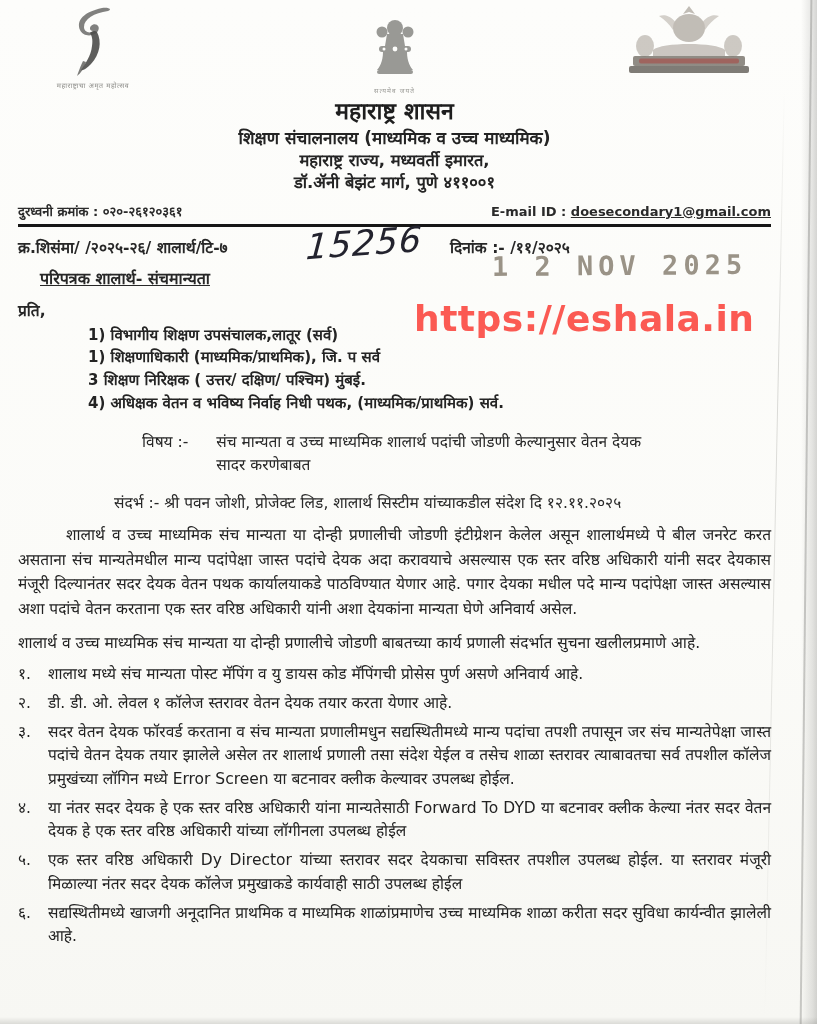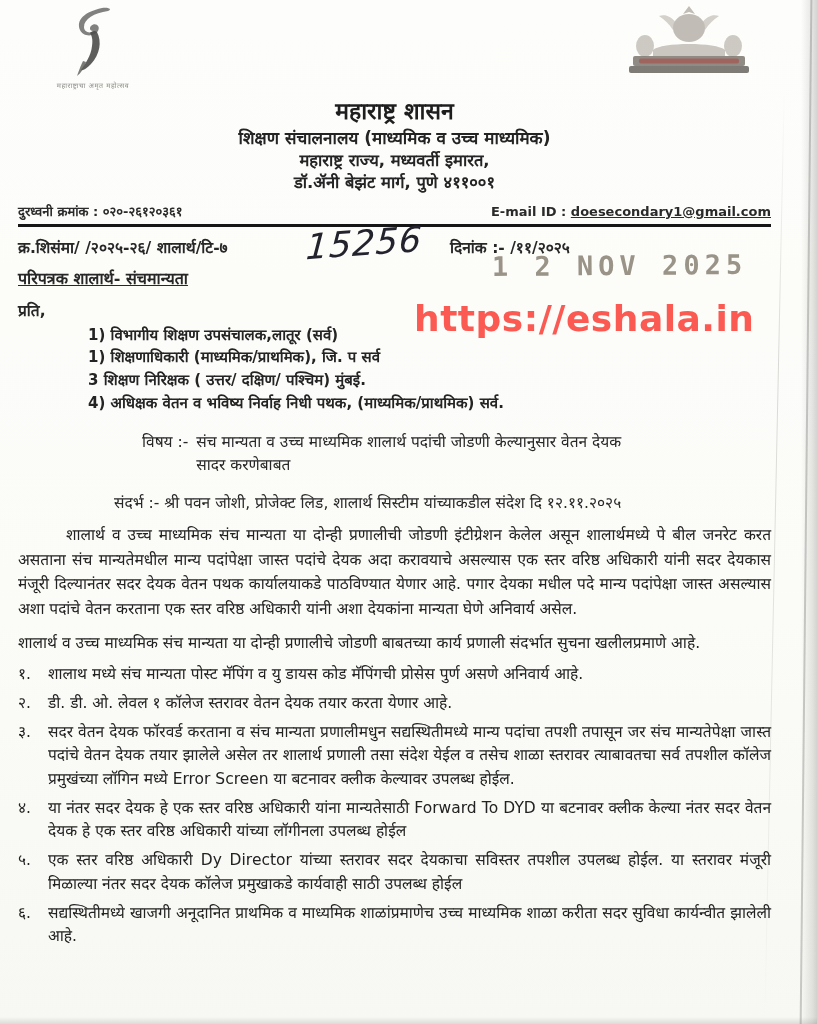--- a/index.html
+++ b/index.html
@@ -55,40 +55,40 @@
 
   .ref-row { position: relative; height: 38px; text-align: right; }
   .ref-no { position: absolute; left: 0; top: 9px; font-size: 15.5px; font-weight: bold; }
   .handwritten {
     position: absolute; left: 288px; top: -4px;
     font-size: 35px; font-style: italic; color: #23232e;
     transform: rotate(-4deg) skewX(-8deg);
     letter-spacing: 1px;
   }
   .ref-date { position: absolute; left: 432px; top: 9px; font-size: 15.5px; font-weight: bold; }
-  .circular-line { font-size: 16px; font-weight: bold; text-decoration: underline; margin-top: 2px; }
+  .circular-line { font-size: 16px; font-weight: bold; text-decoration: underline; margin-top: 2px; margin-left: 22px; }
 
   .stamp {
     position: absolute; left: 492px; top: 250px;
     font-family: "DejaVu Sans Mono", monospace;
     font-size: 27px; font-weight: bold; letter-spacing: 5px;
     color: #90887b; opacity: 0.9; transform: rotate(-0.5deg);
     white-space: nowrap;
   }
   .watermark {
     position: absolute; left: 414px; top: 298px;
     font-size: 36px; font-weight: bold; color: #fb5a53;
     white-space: nowrap; letter-spacing: 0.5px;
   }
 
   .salutation { margin-top: 10px; font-size: 15.5px; font-weight: bold; }
   .recipients { margin: 3px 0 8px 70px; font-size: 15px; line-height: 1.52; color: #242424; font-weight: bold; }
   .recipients div { white-space: nowrap; }
 
-  .subject-row { display: flex; margin: 16px 0 0 124px; font-size: 15.5px; line-height: 1.5; }
+  .subject-row { display: flex; margin: 16px 0 0 124px; font-size: 15.5px; line-height: 1.5; gap: 20px; }
   .subject-label { flex: none; margin-right: 8px; }
   .ref2 { margin: 14px 0 0 96px; font-size: 15.5px; }
 
   .body-para { margin-top: 10px; font-size: 15.5px; line-height: 1.58; text-align: justify; color: #222; }
   .indent { text-indent: 48px; }
 
   .num-list { margin-top: 7px; }
   .num-item { display: flex; margin-top: 6px; font-size: 15.5px; line-height: 1.5; color: #222; }
   .num-item .num { flex: none; width: 30px; }
   .num-item .txt { flex: 1; text-align: justify; }
@@ -110,20 +110,37 @@
     <div class="logos-row">
       <div class="logo-left">
         <svg width="58" height="74" viewBox="0 0 58 74">
           <path d="M38 2 C20 6, 12 14, 16 24 C19 31, 30 31, 34 25 C37 20, 31 16, 27 20 C25 22, 26 25, 29 25 C26 28, 20 26, 20 21 C20 13, 30 7, 44 5 C48 4, 46 1, 38 2 Z" fill="#6b6b68" opacity="0.85"></path>
           <path d="M33 26 C38 36, 36 48, 27 58 C23 62, 19 65, 17 64 C21 58, 27 50, 28 40 C29 34, 28 30, 26 27 C28 25, 31 24, 33 26 Z" fill="#4d4d4a" opacity="0.9"></path>
           <path d="M22 56 C20 62, 17 67, 13 70 C15 64, 17 59, 19 55 Z" fill="#5a5a57" opacity="0.8"></path>
         </svg>
         <div class="logo-caption">महाराष्ट्राचा अमृत महोत्सव</div>
       </div>
 
+      <div class="emblem-wrap">
+        <svg width="52" height="66" viewBox="0 0 52 66">
+          <g fill="#8f8f8b" opacity="0.9">
+            <circle cx="26" cy="12" r="8"></circle>
+            <circle cx="13" cy="16" r="5.5"></circle>
+            <circle cx="39" cy="16" r="5.5"></circle>
+            <path d="M18 18 L34 18 L36 30 L16 30 Z"></path>
+            <rect x="10" y="30" width="32" height="6" rx="3"></rect>
+            <circle cx="26" cy="33" r="2.4" fill="#fdfdfb"></circle>
+            <circle cx="15" cy="33" r="1.5" fill="#fdfdfb"></circle>
+            <circle cx="37" cy="33" r="1.5" fill="#fdfdfb"></circle>
+            <path d="M14 36 C14 46, 10 52, 8 54 L44 54 C42 52, 38 46, 38 36 Z"></path>
+            <rect x="8" y="54" width="36" height="4" rx="2"></rect>
+          </g>
+        </svg>
+        <div class="emblem-caption">सत्यमेव जयते</div>
+      </div>
 
       <div class="crest-wrap">
         <svg width="128" height="74" viewBox="0 0 128 74">
           <g fill="#9a9288" opacity="0.75">
             <path d="M64 2 L70 10 L64 8 L58 10 Z"></path>
             <ellipse cx="64" cy="24" rx="16" ry="14"></ellipse>
             <path d="M52 20 C46 12, 40 10, 34 12 C40 16, 44 20, 48 26 Z" opacity="0.7"></path>
             <path d="M76 20 C82 12, 88 10, 94 12 C88 16, 84 20, 80 26 Z" opacity="0.7"></path>
             <ellipse cx="20" cy="42" rx="9" ry="11" opacity="0.8"></ellipse>
             <ellipse cx="108" cy="42" rx="9" ry="11" opacity="0.8"></ellipse>

